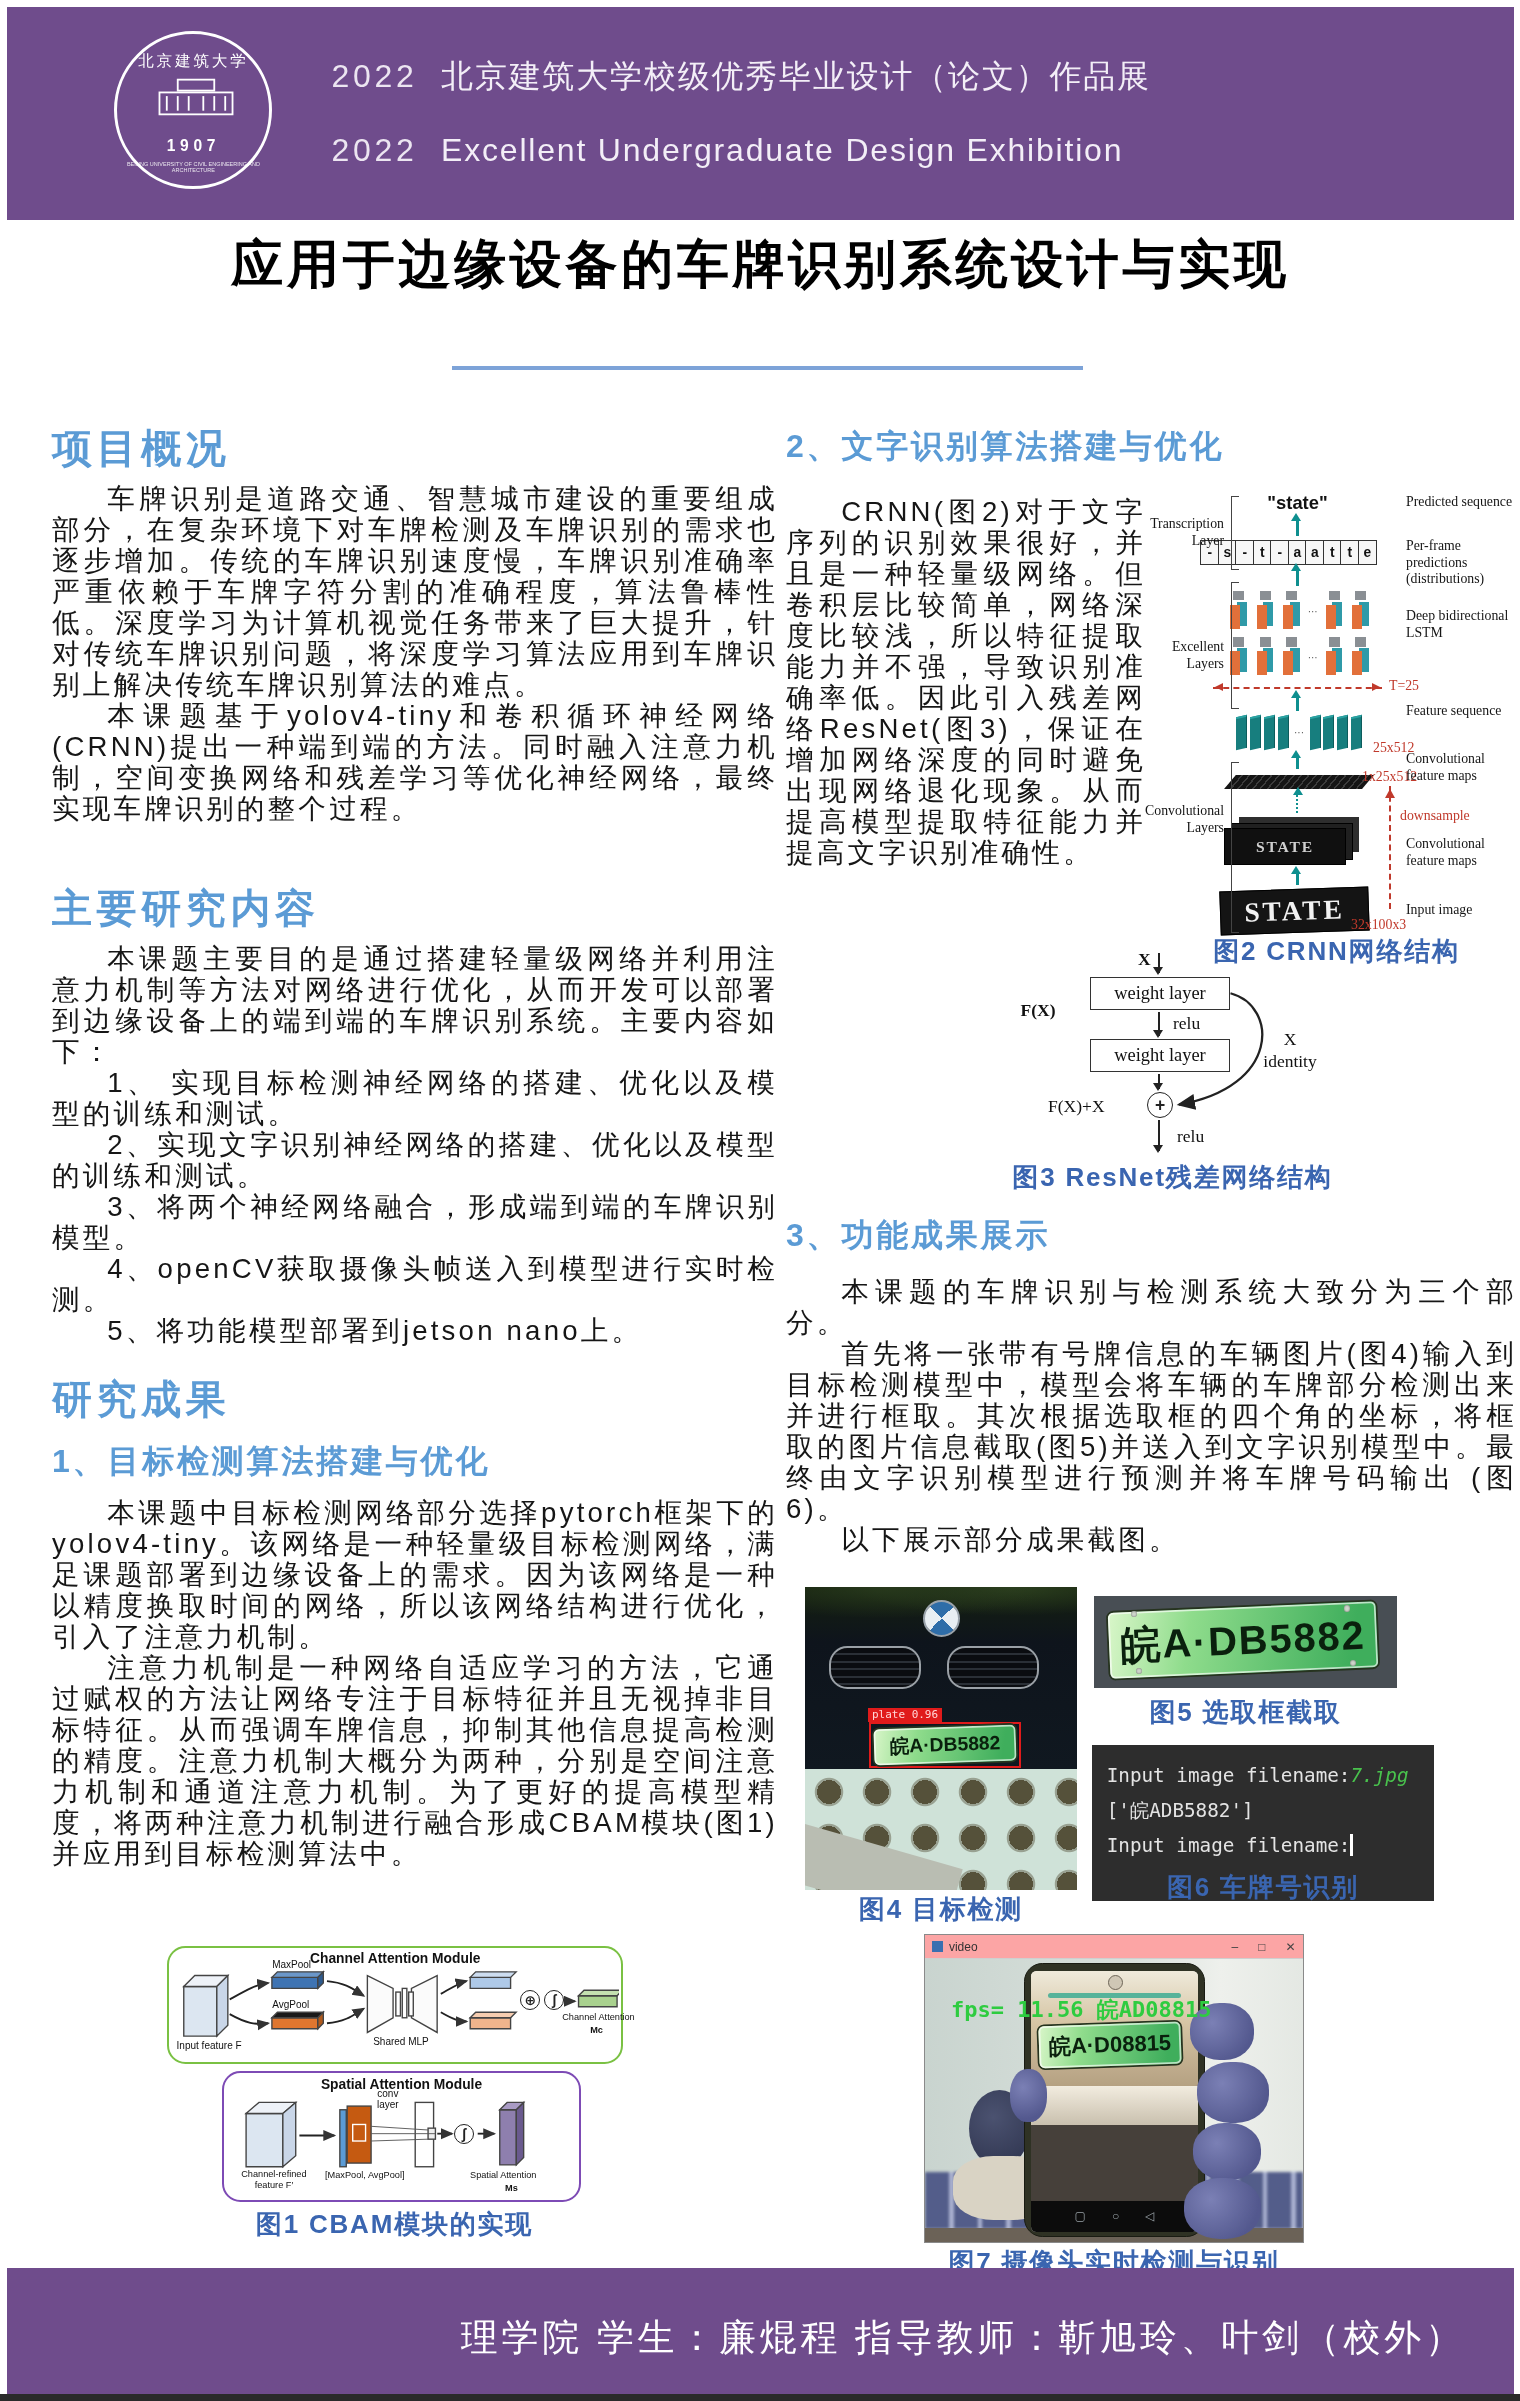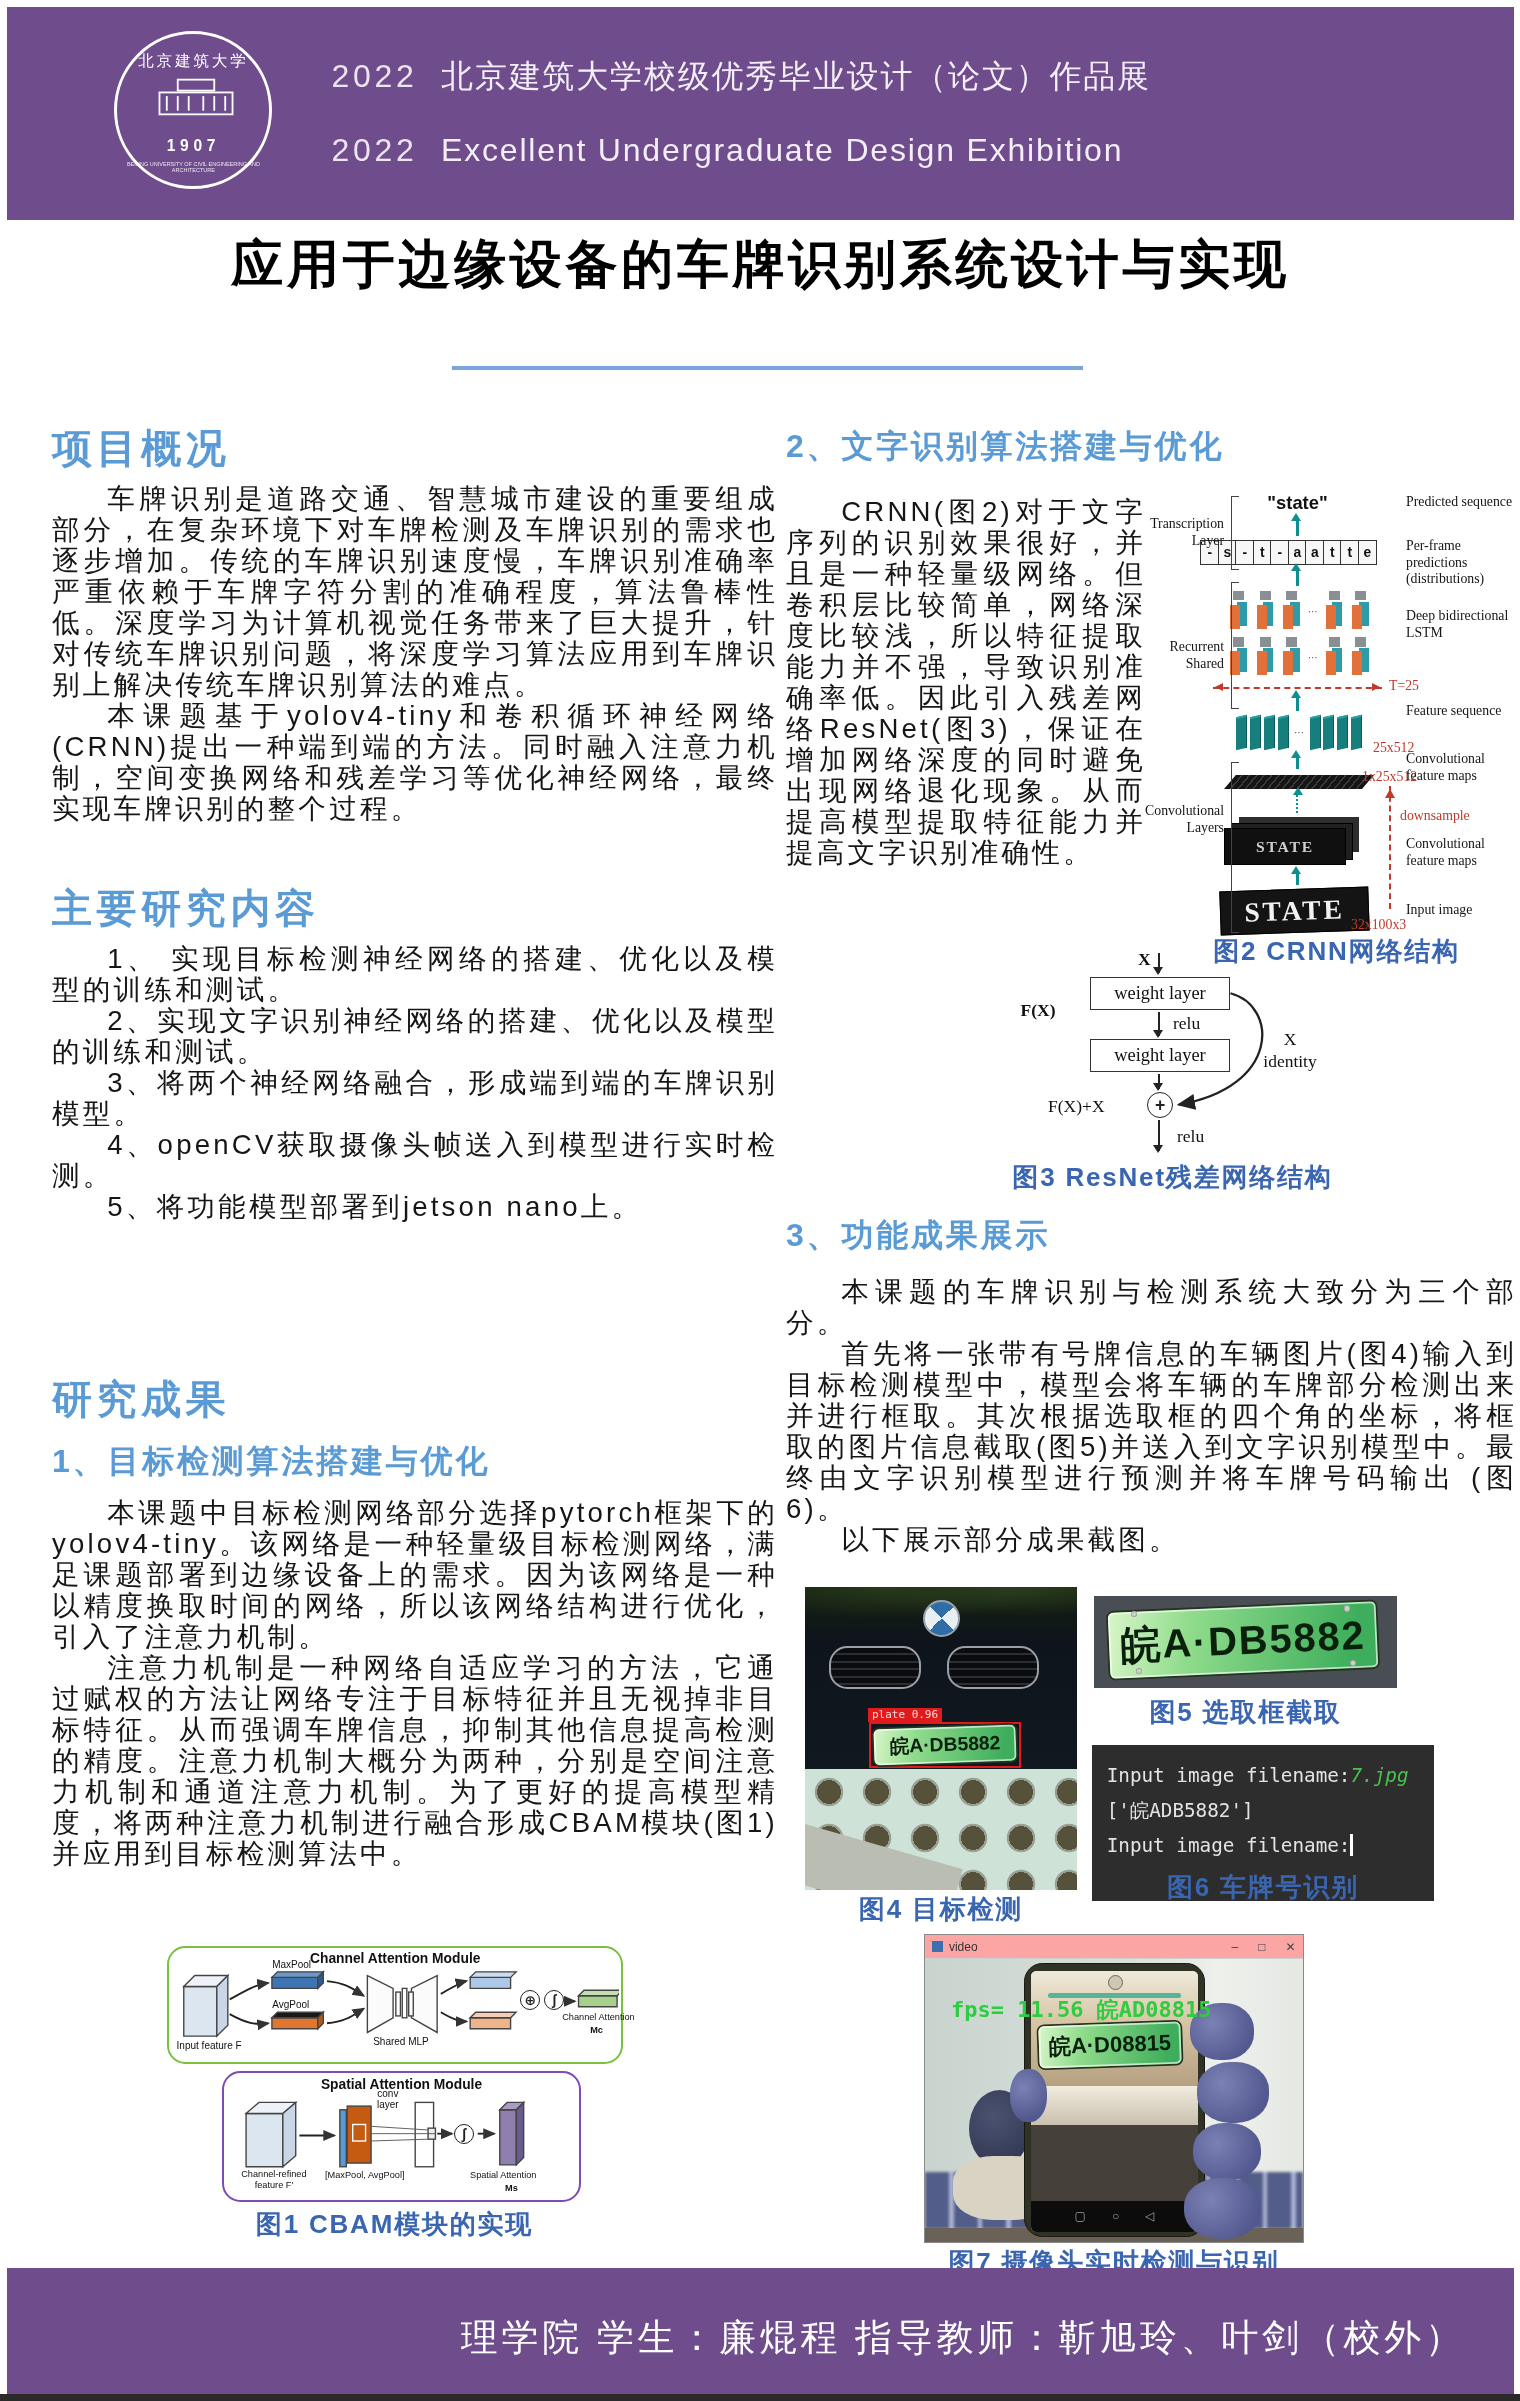--- a/index.html
+++ b/index.html
@@ -111,20 +111,21 @@
   <div id="tunder"></div>
 
   <div class="h1s" style="left:52px;top:421px;">项目概况</div>
   <div class="para" style="left:52px;top:483px;width:726px;">
     <p>车牌识别是道路交通、智慧城市建设的重要组成部分，在复杂环境下对车牌检测及车牌识别的需求也逐步增加。传统的车牌识别速度慢，车牌识别准确率严重依赖于车牌字符分割的准确程度，算法鲁棒性低。深度学习为计算机视觉任务带来了巨大提升，针对传统车牌识别问题，将深度学习算法应用到车牌识别上解决传统车牌识别算法的难点。</p>
     <p>本课题基于yolov4-tiny和卷积循环神经网络(CRNN)提出一种端到端的方法。同时融入注意力机制，空间变换网络和残差学习等优化神经网络，最终实现车牌识别的整个过程。</p>
   </div>
 
   <div class="h1s" style="left:52px;top:881px;">主要研究内容</div>
   <div class="para" style="left:52px;top:943px;width:726px;">
+    <p>本课题主要目的是通过搭建轻量级网络并利用注意力机制等方法对网络进行优化，从而开发可以部署到边缘设备上的端到端的车牌识别系统。主要内容如下：</p>
     <p>1、 实现目标检测神经网络的搭建、优化以及模型的训练和测试。</p>
     <p>2、实现文字识别神经网络的搭建、优化以及模型的训练和测试。</p>
     <p>3、将两个神经网络融合，形成端到端的车牌识别模型。</p>
     <p>4、openCV获取摄像头帧送入到模型进行实时检测。</p>
     <p>5、将功能模型部署到jetson nano上。</p>
   </div>
 
   <div class="h1s" style="left:52px;top:1372px;">研究成果</div>
   <div class="h2s" style="left:52px;top:1440px;">1、目标检测算法搭建与优化</div>
   <div class="para" style="left:52px;top:1497px;width:726px;">
@@ -336,21 +337,21 @@
     <div class="uparr" style="left:153px;top:384px;height:11px;"></div>
     <div style="position:absolute;left:77px;top:399px;width:147px;height:42px;background:#141414;border:0.9px solid #000;color:#f2f2f2;font-family:'Liberation Serif',serif;font-weight:bold;font-size:27.6px;text-align:center;line-height:42px;letter-spacing:2.8px;transform:rotate(-2deg);">STATE</div>
     <div class="red2" style="left:208px;top:427px;">32x100x3</div>
     <div class="rvline" style="left:246px;top:296px;height:123px;"></div>
     <div class="red2" style="left:257px;top:318px;">downsample</div>
 
     <div class="brk" style="left:88px;top:5.5px;height:74px;"></div>
     <div class="brk" style="left:88px;top:92px;height:127px;"></div>
     <div class="brk" style="left:88px;top:272px;height:171px;"></div>
     <div class="fr2" style="left:0;top:26px;width:81px;text-align:right;">Transcription Layer</div>
-    <div class="fr2" style="left:0;top:149px;width:81px;text-align:right;">Recurrent Shared</div>
+    <div class="fr2" style="left:0;top:149px;width:81px;text-align:right;">Excellent Layers</div>
     <div class="fr2" style="left:0;top:313px;width:81px;text-align:right;">Convolutional Layers</div>
     <div class="fr2" style="left:263px;top:3.7px;width:114px;">Predicted sequence</div>
     <div class="fr2" style="left:263px;top:48px;width:114px;">Per-frame predictions (distributions)</div>
     <div class="fr2" style="left:263px;top:118px;width:114px;">Deep bidirectional LSTM</div>
     <div class="fr2" style="left:263px;top:213px;width:114px;">Feature sequence</div>
     <div class="fr2" style="left:263px;top:261px;width:114px;">Convolutional feature maps</div>
     <div class="fr2" style="left:263px;top:346px;width:114px;">Convolutional feature maps</div>
     <div class="fr2" style="left:263px;top:412px;width:114px;">Input image</div>
   </div>
   <div class="cap" style="left:1180px;top:934px;width:313px;">图2 CRNN网络结构</div>

